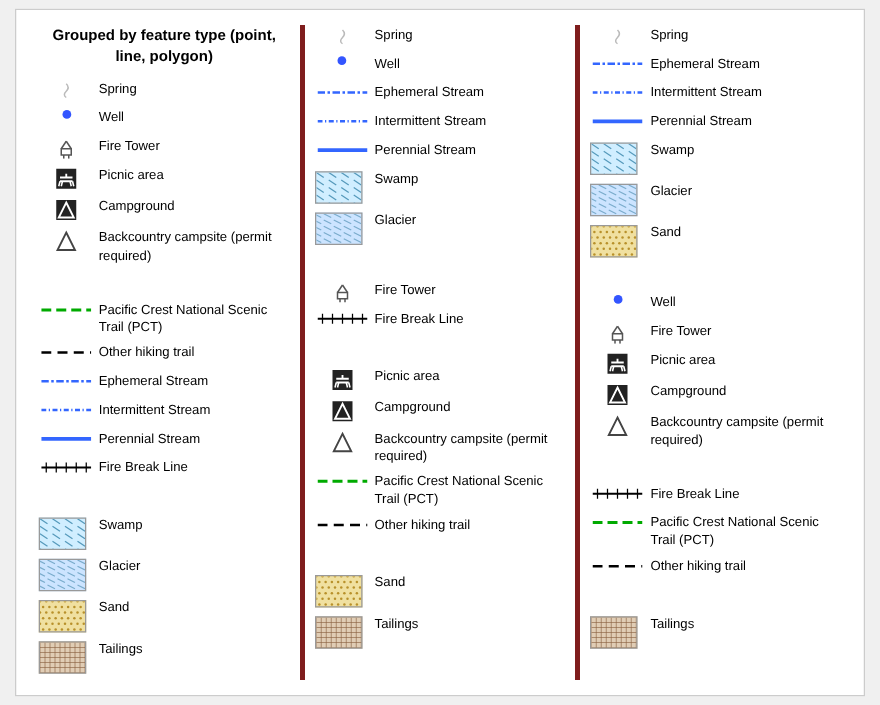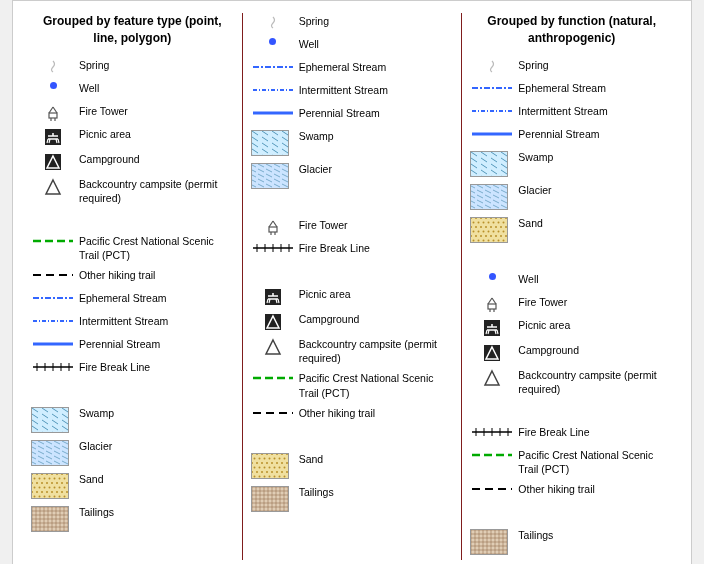--- a/index.html
+++ b/index.html
@@ -18,21 +18,21 @@
       padding: 12px 10px;
       width: 680px;
     }
     .columns {
       display: flex;
       gap: 0;
     }
     .col {
       flex: 1;
       padding: 0 8px;
-      border-right: 1px solid #7f1d1d;
+      border-right: 4px solid #7f1d1d;
     }
     .col:last-child { border-right: none; }
     .col-title {
       text-align: center;
       font-weight: bold;
       font-size: 12px;
       margin-bottom: 10px;
       line-height: 1.4;
     }
     .item {
@@ -580,22 +580,20 @@
                 <line x1="28" y1="0" x2="28" y2="26" stroke="#8a6040" stroke-width="0.5"></line>
                 <line x1="32" y1="0" x2="32" y2="26" stroke="#8a6040" stroke-width="0.5"></line>
                 <line x1="36" y1="0" x2="36" y2="26" stroke="#8a6040" stroke-width="0.5"></line>
               </svg>
             </div>
           </div>
           <div style="font-size: 10.5px; line-height: 1.35; flex: 1 1 0%; padding-top: 1px;">Tailings</div>
         </div>
       </div>
       <div class="col">
-        <div class="col-title">Grouped by function
-(natural, anthropogenic)</div>
         <div class="item">
           <div style="width: 44px; min-width: 44px; display: flex; align-items: center; justify-content: center; margin-right: 4px; flex-shrink: 0; padding-top: 2px;">
             <svg width="14" height="14">
               <path d="M7 2 Q10 5 7 8 Q4 11 7 13" fill="none" stroke="#bbb" stroke-width="1.2"></path>
             </svg>
           </div>
           <div style="font-size: 10.5px; line-height: 1.35; flex: 1 1 0%; padding-top: 1px;">Spring</div>
         </div>
         <div class="item">
           <div style="width: 44px; min-width: 44px; display: flex; align-items: center; justify-content: center; margin-right: 4px; flex-shrink: 0; padding-top: 2px;">

